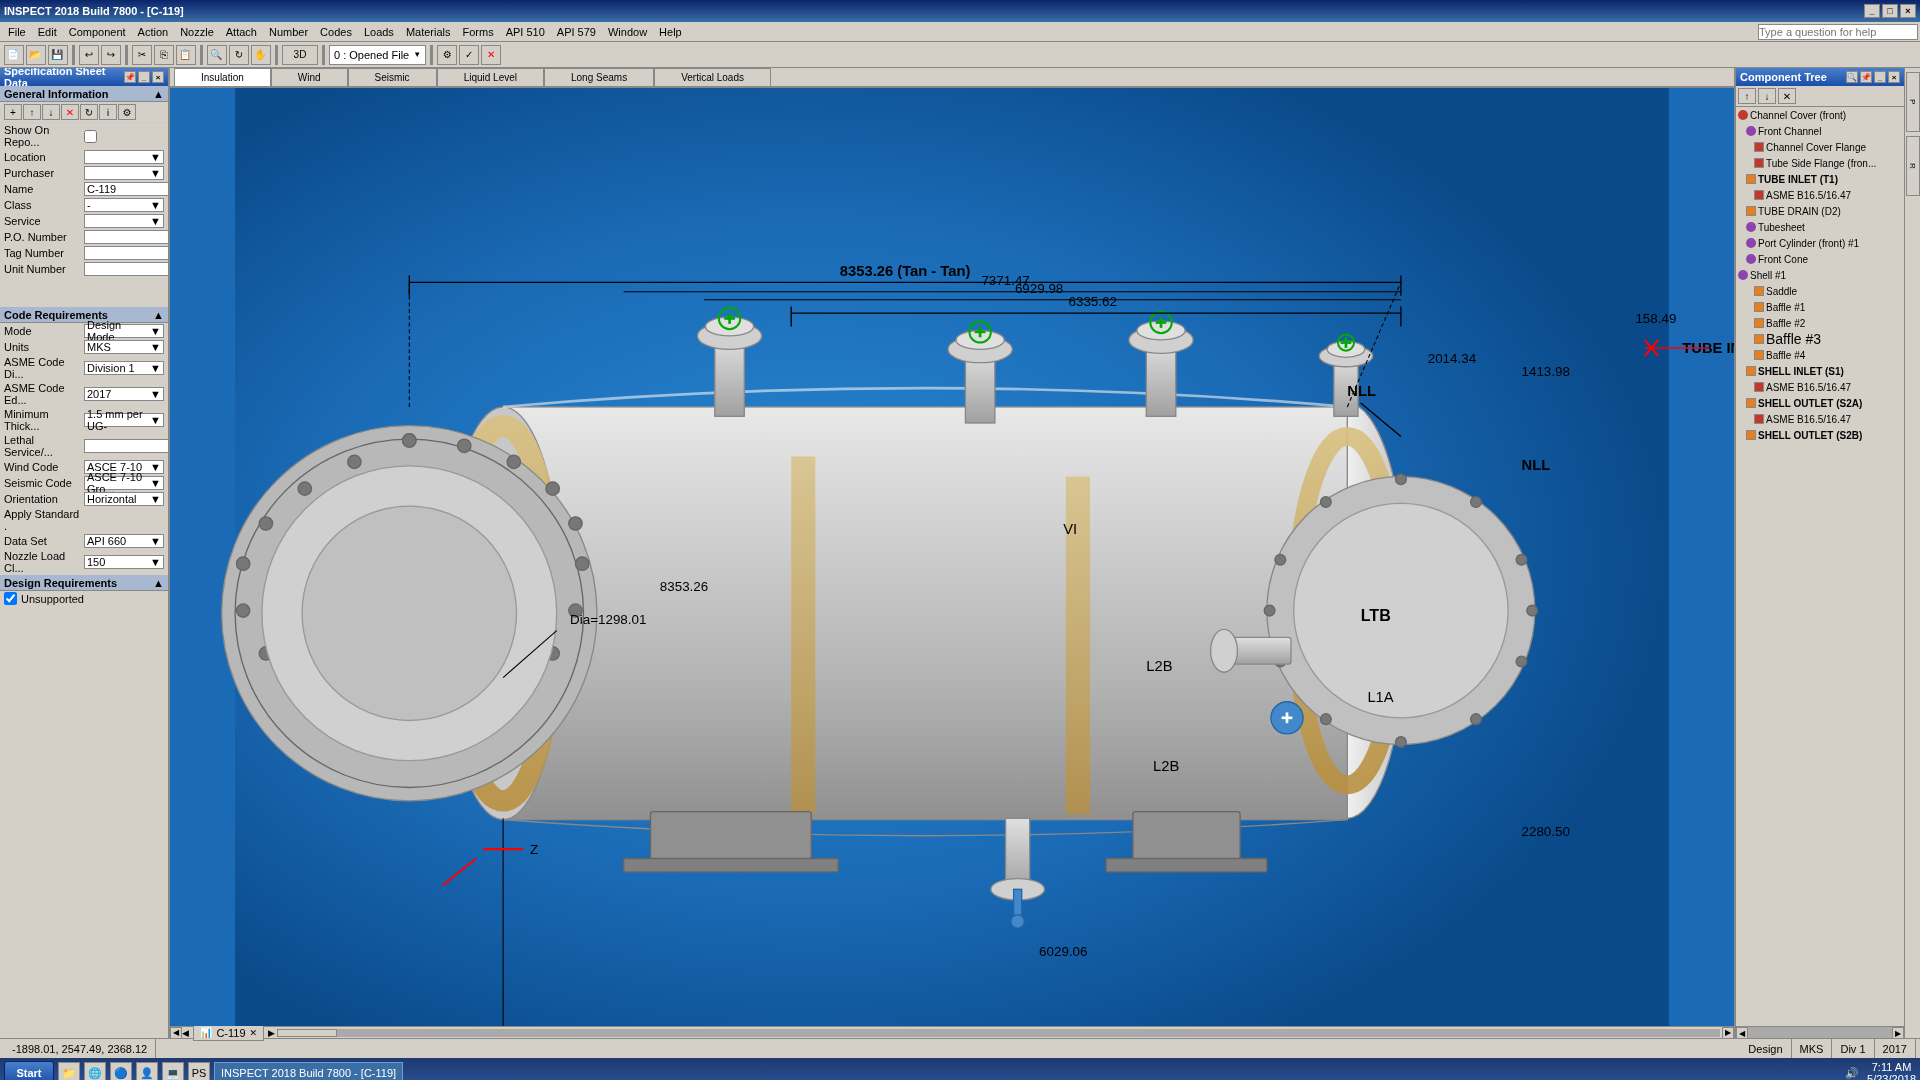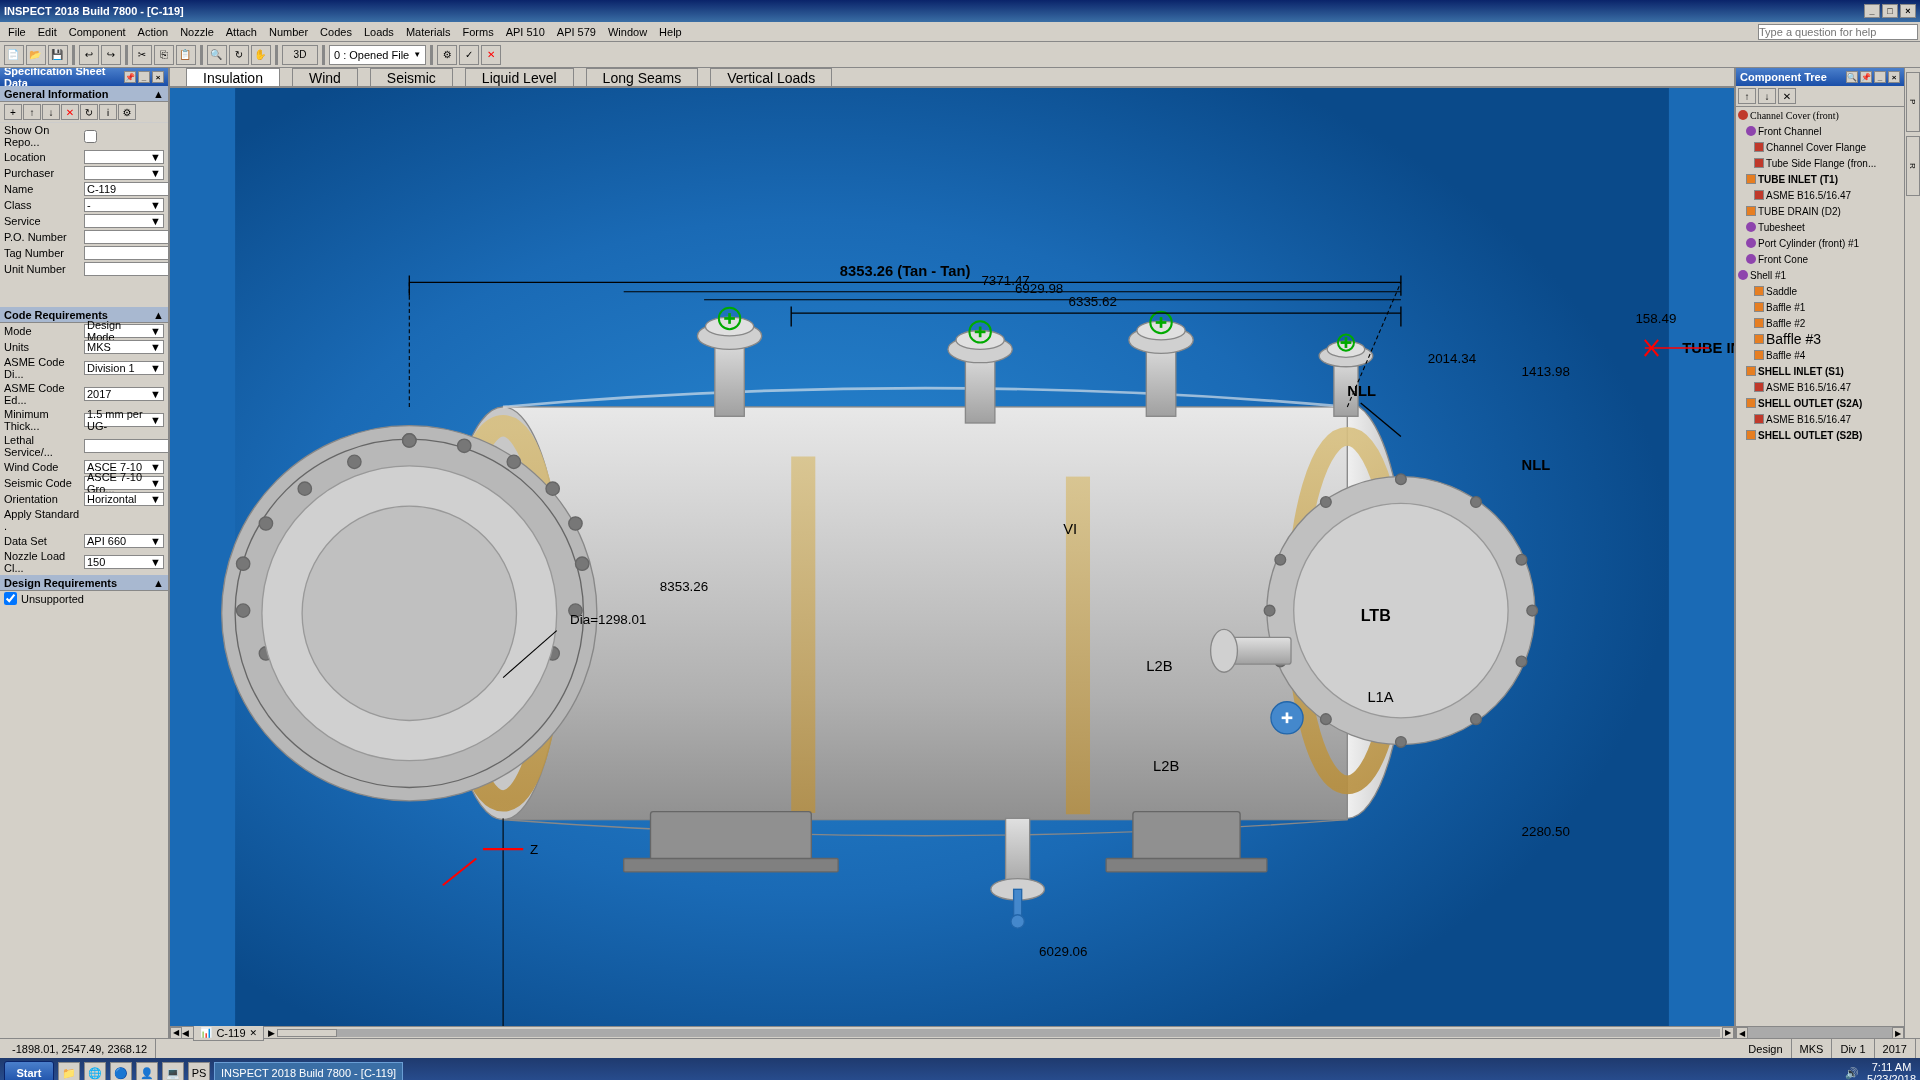--- a/index.html
+++ b/index.html
@@ -122,29 +122,28 @@
     .tab-bar {
       height: 20px;
       background: #d4d0c8;
       display: flex;
       align-items: flex-end;
       padding: 0 4px;
       border-bottom: 2px solid #888;
     }
     .tab {
       height: 18px;
-      padding: 0 16px;
+      padding: 0 26px;
       background: #d4d0c8;
       border: 1px solid #888;
       border-bottom: none;
-      font-size: 14px;
+      font-size: 10px;
       cursor: pointer;
       display: flex;
       align-items: center;
-      margin-left: 12px;
     }
     .tab.active { background: white; }
 
     .viewport-content {
       flex: 1;
       background: #1a6ab5;
       position: relative;
       overflow: hidden;
     }
 
@@ -718,21 +717,21 @@
 
     <div style="display:flex;align-items:center;gap:2px;padding:2px;background:#d4d0c8;border-bottom:1px solid #888;">
       <div class="small-btn">↑</div>
       <div class="small-btn">↓</div>
       <div class="small-btn">✕</div>
     </div>
     <div class="tree-scroll">
 
       <div class="tree-item">
         <div class="color-dot" style="background:#c0392b;"></div>
-        <span style="font-size:10px;font-family:Liberation Serif, serif;">Channel Cover (front)</span>
+        <span style="font-size:10px;">Channel Cover (front)</span>
       </div>
       <div class="tree-item">
         <span class="tree-indent" style="width:8px;"></span>
         <div class="color-dot" style="background:#8e44ad;"></div>
         <span style="font-size:10px;">Front Channel</span>
       </div>
       <div class="tree-item">
         <span class="tree-indent" style="width:16px;"></span>
         <div class="color-box" style="background:#c0392b;border:1px solid #888;"></div>
         <span style="font-size:10px;">Channel Cover Flange</span>

